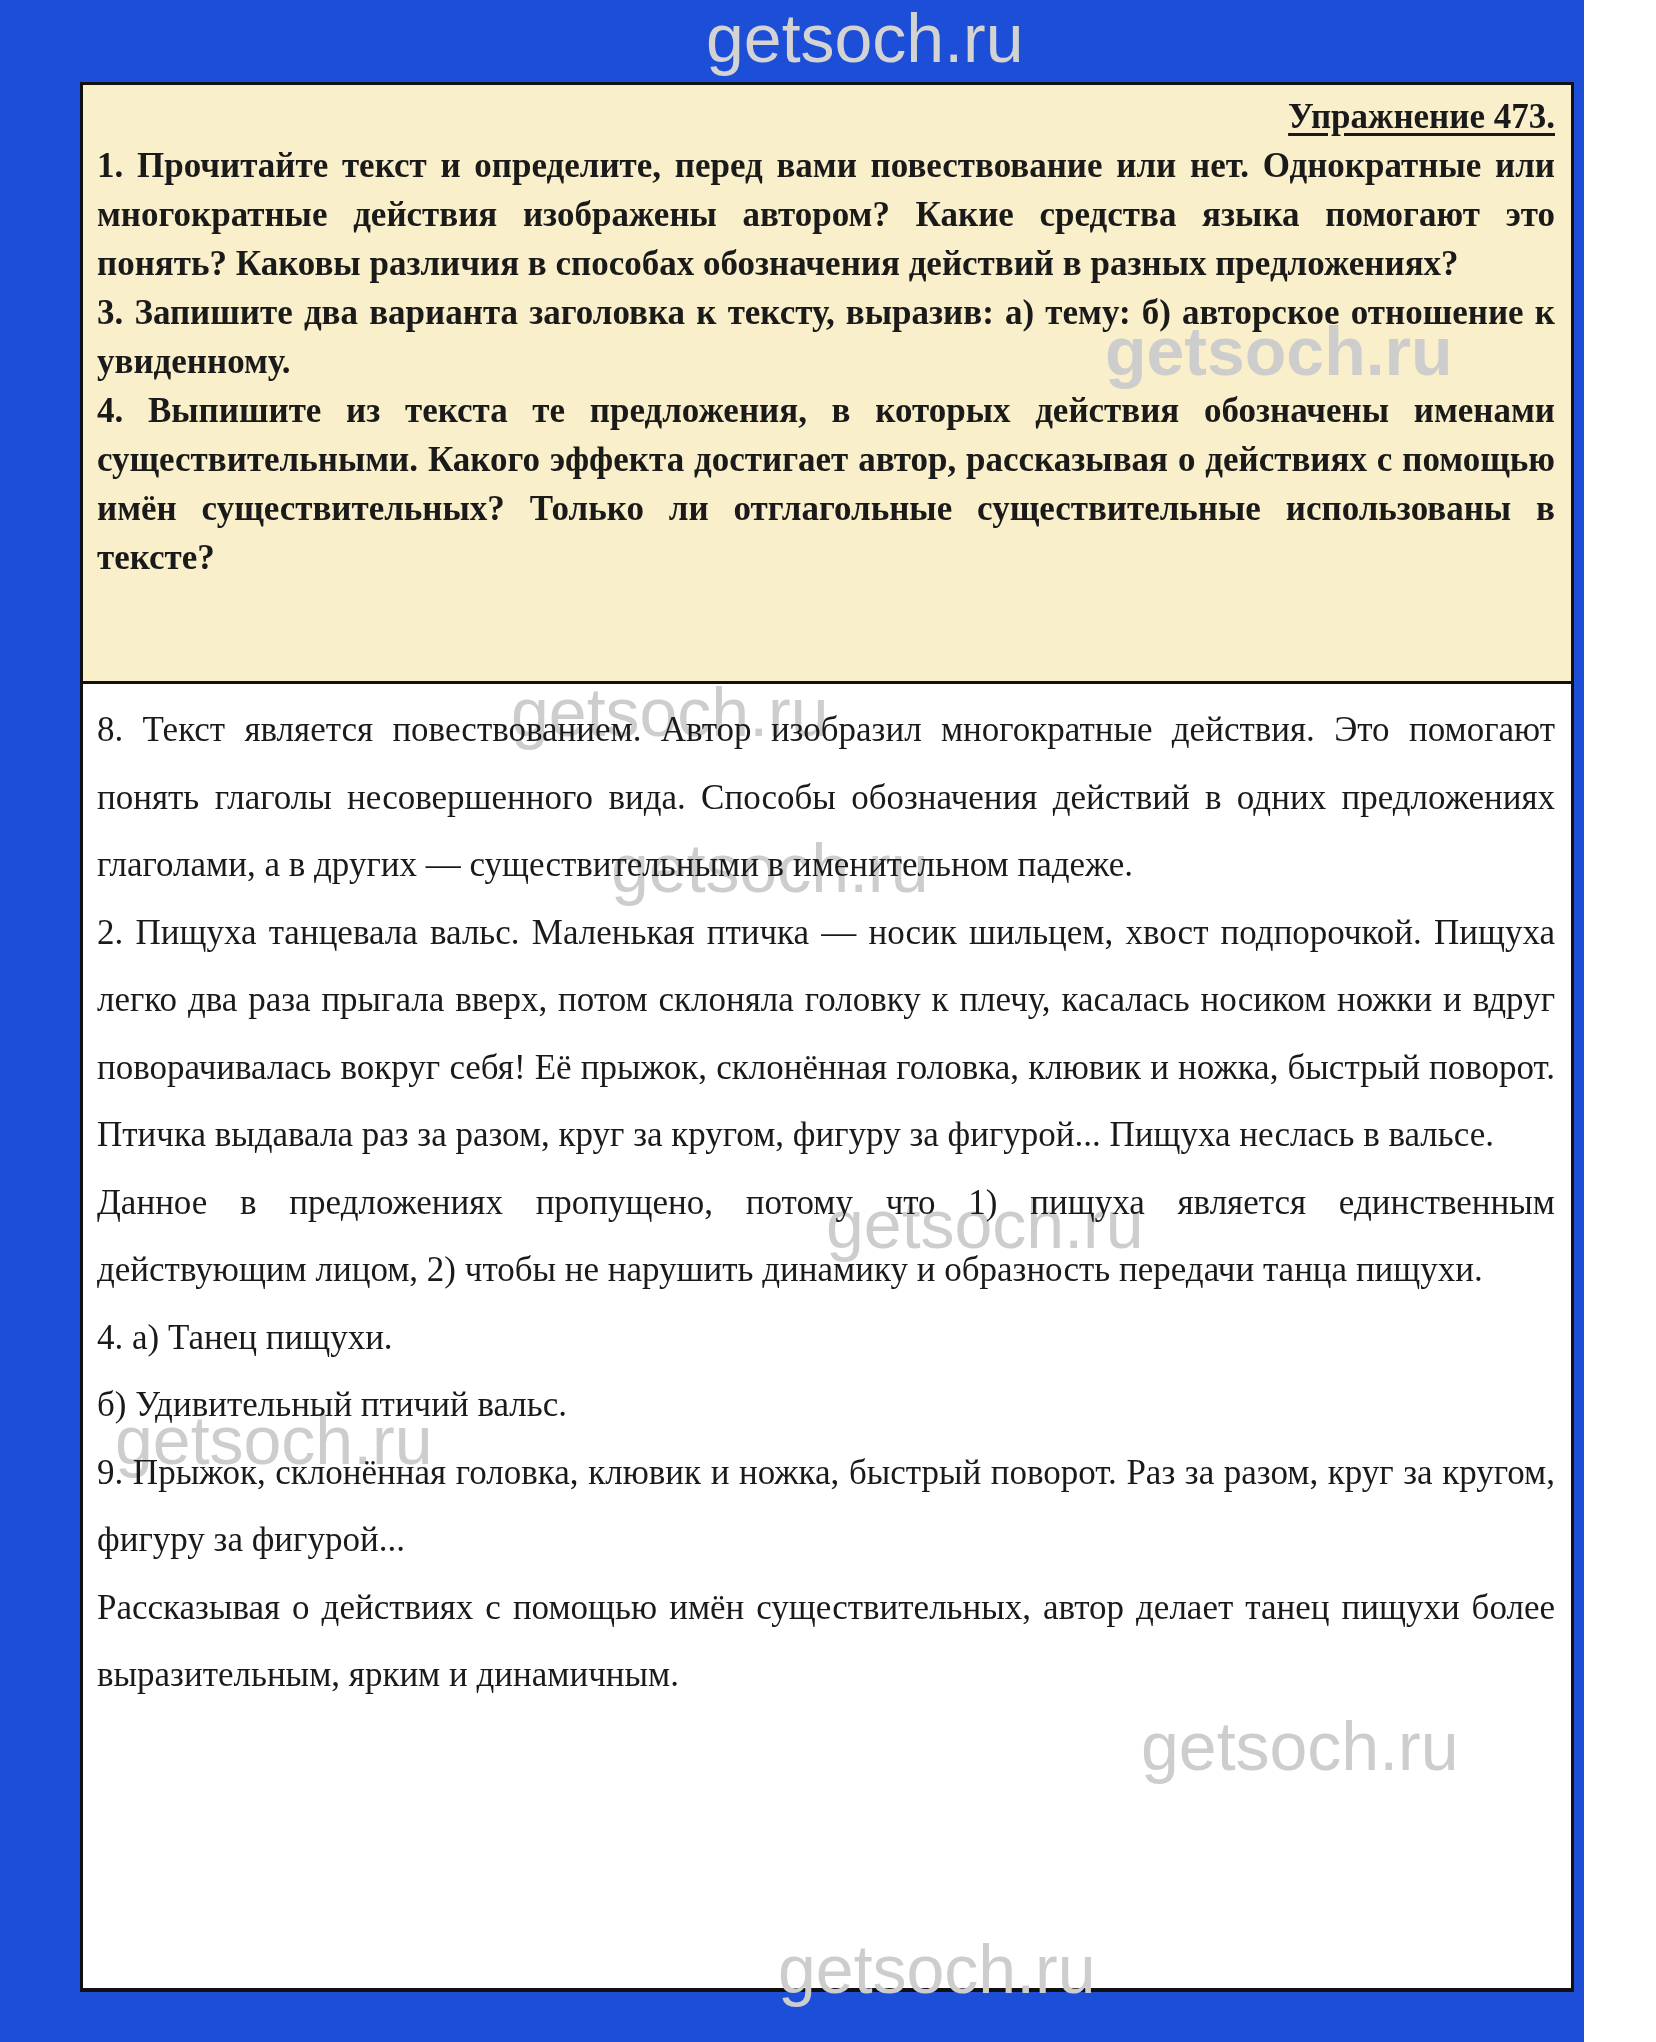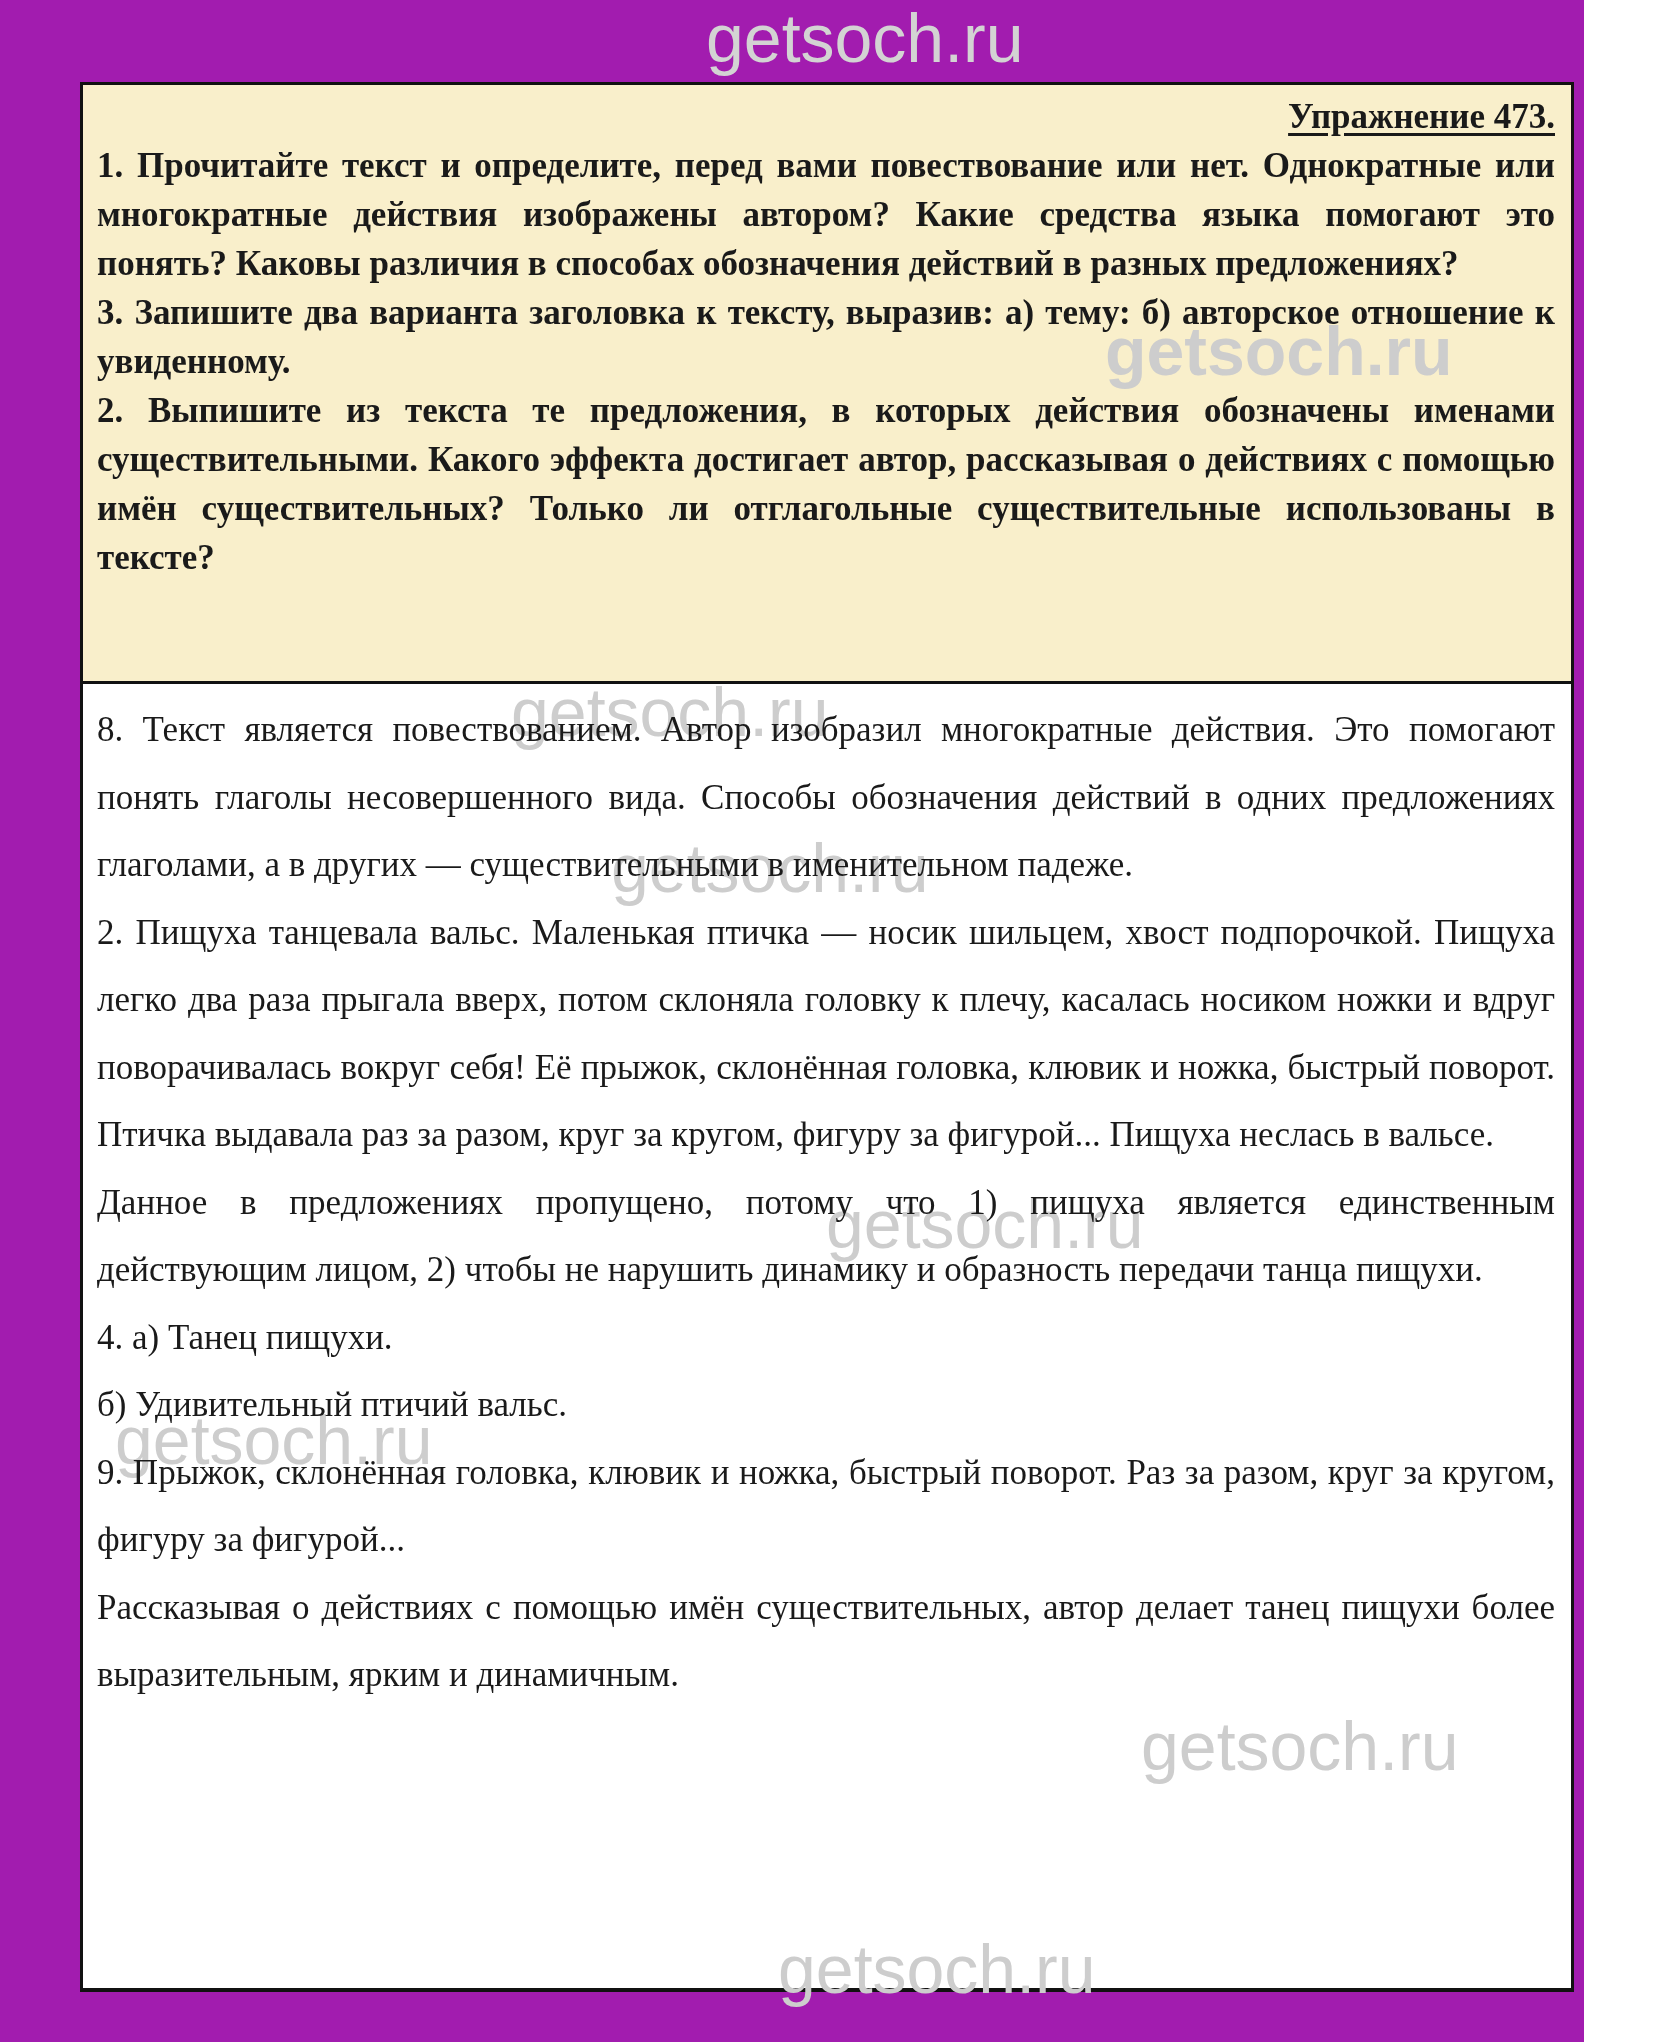--- a/index.html
+++ b/index.html
@@ -1,21 +1,21 @@
 <!DOCTYPE html>
 <html><head>
 <meta charset="utf-8">
 <style>
   * { margin: 0; padding: 0; box-sizing: border-box; }
   html, body { background: #ffffff; }
   .page {
     position: relative;
     width: 1584px;
     height: 2042px;
-    background: #a21caf;
+    background: #1d4ed8;
     font-family: "Liberation Serif", serif;
     color: #1a1a1a;
     overflow: hidden;
     text-decoration: underline;
   }
   
   .wm {
     position: absolute;
     font-family: "Liberation Sans", sans-serif;
     font-size: 68px;
@@ -84,21 +84,21 @@
 
   <div class="wm wm-top">getsoch.ru</div>
 
   <div class="doc">
 
     <div class="section task">
       <div class="wm wm-task">getsoch.ru</div>
       <p class="title-row"><span class="title">Упражнение 473.</span></p>
       <p>1. Прочитайте текст и определите, перед вами повествование или нет. Однократные или многократные действия изображены автором? Какие средства языка помогают это понять? Каковы различия в способах обозначения действий в разных предложениях?</p>
       <p>3. Запишите два варианта заголовка к тексту, выразив: а) тему: б) авторское отношение к увиденному.</p>
-      <p>2. Выпишите из текста те предложения, в которых действия обозначены именами существительными. Какого эффекта достигает автор, рассказывая о действиях с помощью имён существительных? Только ли отглагольные существительные использованы в тексте?</p>
+      <p>4. Выпишите из текста те предложения, в которых действия обозначены именами существительными. Какого эффекта достигает автор, рассказывая о действиях с помощью имён существительных? Только ли отглагольные существительные использованы в тексте?</p>
     </div>
 
     <div class="section answer">
       <div class="wm wm-a1">getsoch.ru</div>
       <div class="wm wm-a2">getsoch.ru</div>
       <div class="wm wm-a3">getsoch.ru</div>
       <div class="wm wm-a4">getsoch.ru</div>
       <div class="wm wm-a5">getsoch.ru</div>
       <div class="wm wm-bottom">getsoch.ru</div>
 

